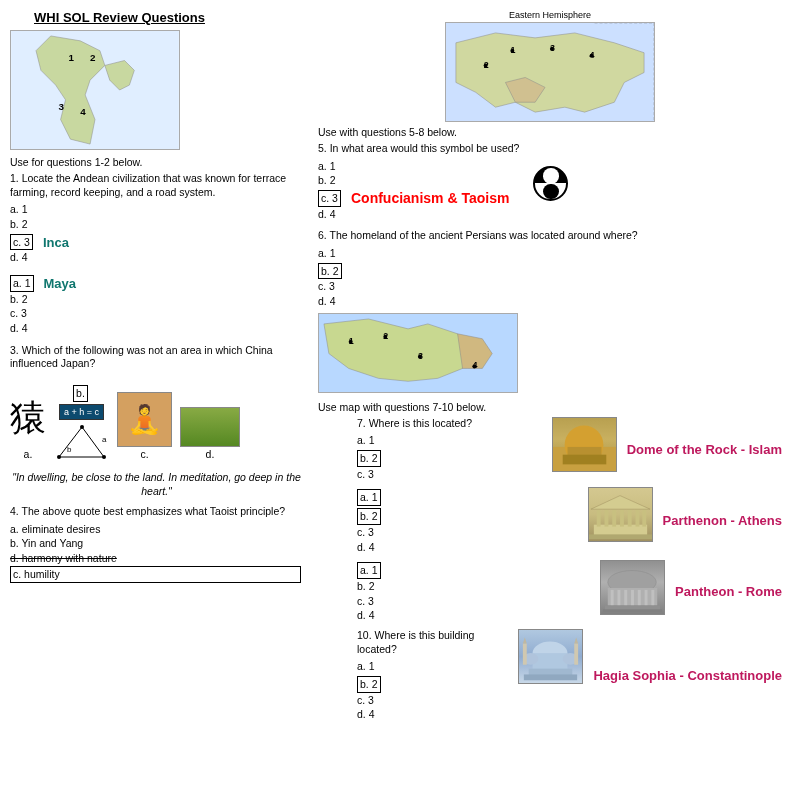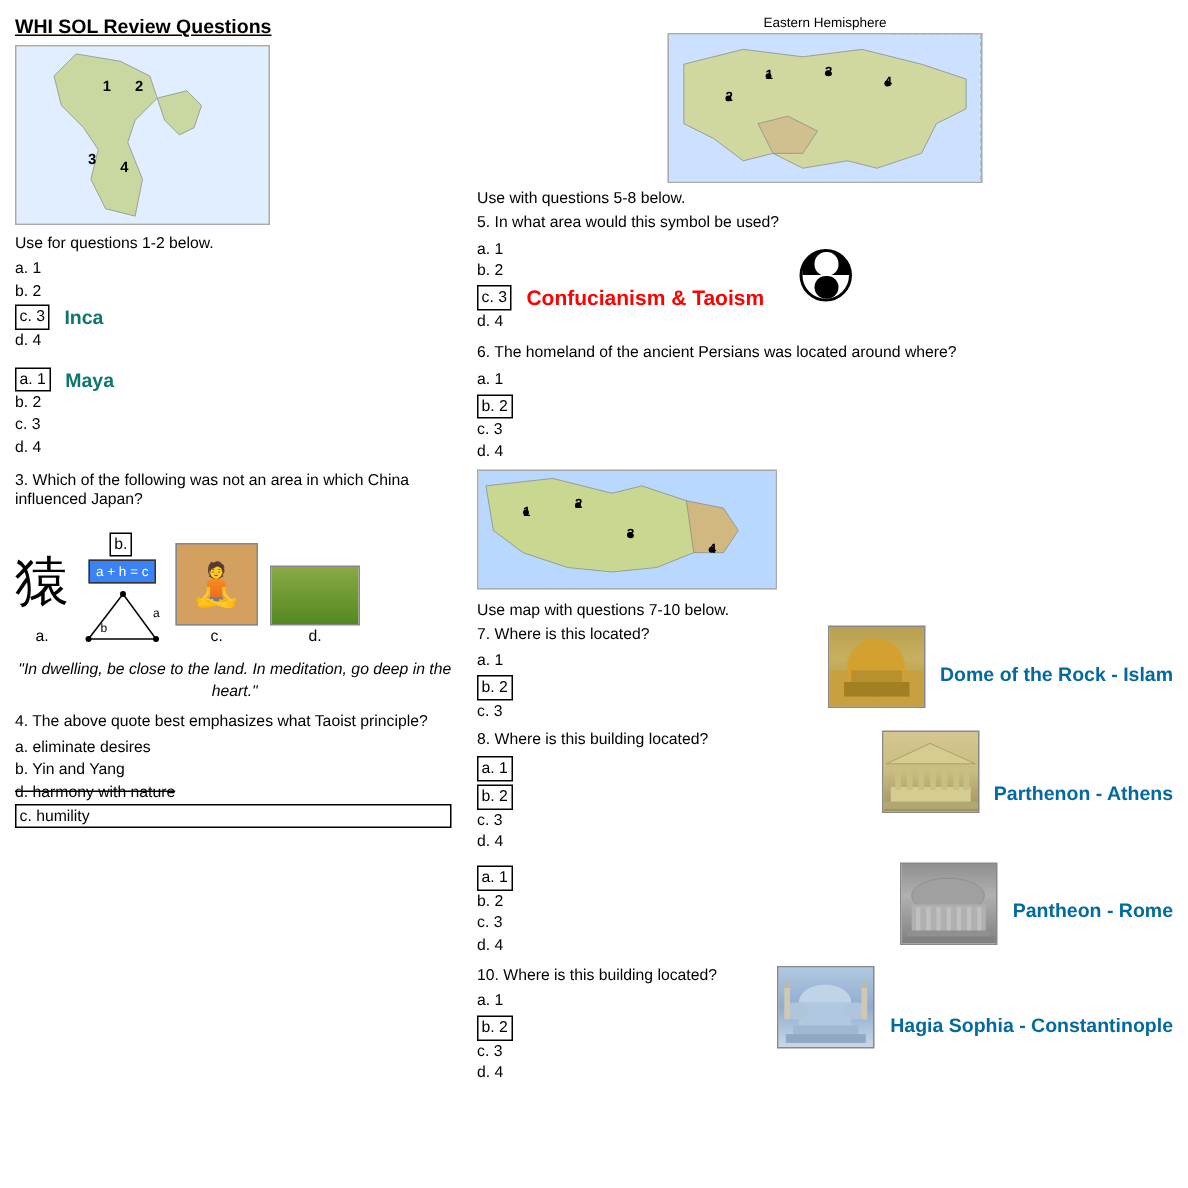--- a/index.html
+++ b/index.html
@@ -23,20 +23,21 @@
     }
     .right-column {
       width: 480px;
       padding-left: 5px;
     }
     h2 {
       font-size: 13px;
       font-weight: bold;
       text-decoration: underline;
       margin-bottom: 5px;
+      margin-left: 24px;
     }
     .map-box {
       border: 1px solid #aaa;
       width: 170px;
       height: 120px;
       margin-bottom: 6px;
       position: relative;
       overflow: hidden;
       background: #e8f4ff;
     }
@@ -127,20 +128,21 @@
     }
     .options-block {
       display: flex;
       flex-direction: column;
     }
     .img-question-row {
       display: flex;
       align-items: flex-start;
       margin-bottom: 6px;
       gap: 4px;
+      margin-left: 39px;
     }
     .photo-box {
       width: 65px;
       height: 55px;
       border: 1px solid #888;
       background: #c8a060;
       flex-shrink: 0;
       overflow: hidden;
       display: flex;
       align-items: center;
@@ -154,21 +156,21 @@
     }
     .photo-pantheon {
       background: linear-gradient(to bottom, #909090 0%, #b0b0b0 40%, #808080 100%);
     }
     .photo-hagia {
       background: linear-gradient(to bottom, #b0c8e0 0%, #90acd0 50%, #c8d8e8 100%);
     }
     .building-answer {
       font-size: 13px;
       font-weight: bold;
-      color: #0369a1;
+      color: #be185d;
       margin-left: 6px;
       align-self: center;
     }
     
     .buddha-box {
       width: 55px;
       height: 55px;
       background: #d4a060;
       border: 1px solid #888;
       flex-shrink: 0;
@@ -183,21 +185,21 @@
       background: linear-gradient(to bottom, #88aa44 0%, #558822 100%);
       border: 1px solid #888;
       flex-shrink: 0;
     }
     .chinese-char-box {
       font-size: 36px;
       color: #000;
       margin: 4px 0;
     }
     .formula-box {
-      background: #3b82f6;
+      background: #0c4a6e;
       color: #fff;
       font-size: 9px;
       padding: 2px 4px;
       border: 1px solid #333;
     }
     .taoist-quote {
       font-size: 10.5px;
       font-style: italic;
       text-align: center;
       margin: 6px 0;
@@ -230,20 +232,21 @@
         <text x="80" y="30" font-size="10" font-weight="bold" fill="#000">2</text>
         <text x="48" y="80" font-size="10" font-weight="bold" fill="#000">3</text>
         <text x="70" y="85" font-size="10" font-weight="bold" fill="#000">4</text>
       </svg>
     </div>
 
     <div class="question-block">
       <p class="use-text">Use for questions 1-2 below.</p>
 
       <div class="question-block">
+        <p class="question-text">1. Locate the Andean civilization that was known for terrace farming, record keeping, and a road system.</p>
         <div class="options-block">
           <span class="option">a. 1</span>
           <span class="option">b. 2</span>
           <div class="answer-row">
             <span class="option boxed">c. 3</span>
             <span class="answer-label">Inca</span>
           </div>
           <span class="option">d. 4</span>
         </div>
       </div>
@@ -402,21 +405,20 @@
           <ellipse cx="32" cy="28" rx="20" ry="20" fill="#d4a030"></ellipse>
           <rect x="15" y="30" width="35" height="15" fill="#b89030"></rect>
           <rect x="10" y="38" width="45" height="10" fill="#a08020"></rect>
         </svg>
       </div>
       <span class="building-answer">Dome of the Rock - Islam</span>
     </div>
 
     <div class="img-question-row">
       <div style="flex:1;">
-        <p class="question-text">8. Where is this building located?</p>
         <div class="answer-row">
           <span class="option boxed">a. 1</span>
         </div>
         <div class="answer-row">
           <span class="option boxed">b. 2</span>
         </div>
         <span class="option">c. 3</span><br>
         <span class="option">d. 4</span>
       </div>
       <div class="photo-box photo-parthenon" style="margin-left:4px;">

